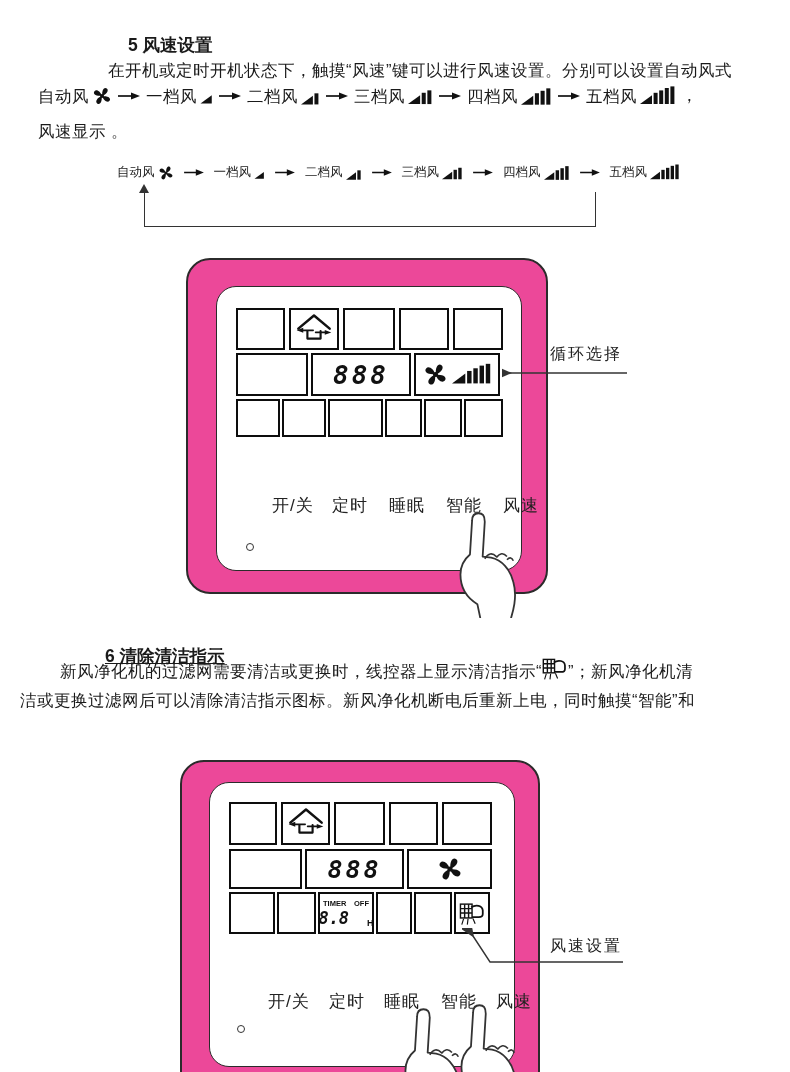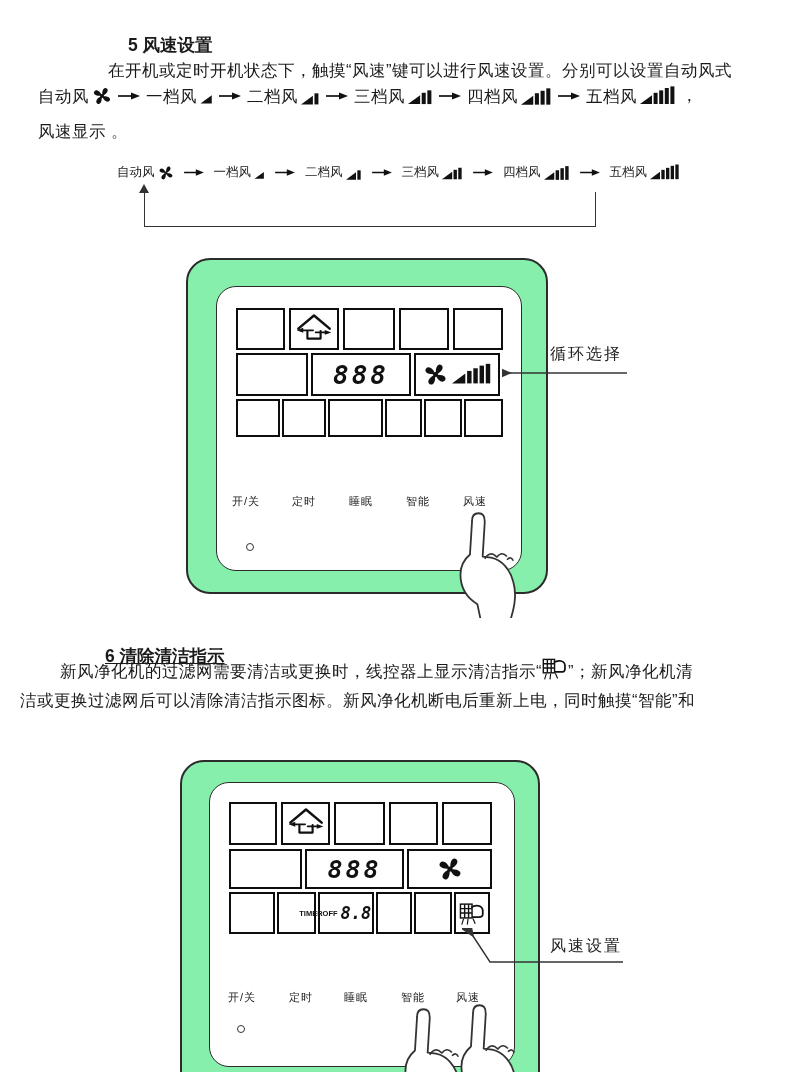--- a/index.html
+++ b/index.html
@@ -22,26 +22,26 @@
   
   .loop {
     border-left:1.6px solid #333; border-right:1.6px solid #333; border-bottom:1.6px solid #333;
   }
   .loop::before{
     content:""; position:absolute; left:-6px; top:-8px;
     border-left:5px solid transparent; border-right:5px solid transparent;
     border-bottom:9px solid #333;
   }
   
-  .panel-outer { border:2px solid #2b2b2b; border-radius:24px; background:#86efac; }
+  .panel-outer { border:2px solid #2b2b2b; border-radius:24px; background:#ec4899; }
   .panel-inner { position:absolute; border:1.8px solid #2b2b2b; border-radius:20px; background:#fff; }
   .lcd-row { display:flex; }
   .lcd-cell{ background:#fff; border:2.8px solid #0d0d0d; display:flex; align-items:center; justify-content:center; }
   .seg { font-family:"DejaVu Sans Mono","Liberation Mono",monospace; font-weight:bold; font-style:italic; color:#111; }
-  .btn-label { font-size:11px; letter-spacing:1px; color:#222; white-space:nowrap; }
+  .btn-label { font-size:17px; letter-spacing:1px; color:#222; white-space:nowrap;margin-left:40px; }
   .led { width:8px; height:8px; border:1.7px solid #333; border-radius:50%; background:#fff; }
   .callout-label { font-size:16px; letter-spacing:2px; color:#222; white-space:nowrap; }
   svg { display:block; }
   .inline-svg { display:inline-block; vertical-align:-4px; }
 </style>
 </head>
 <body>
 
 <svg width="0" height="0" style="position:absolute" aria-hidden="true">
   <defs>
@@ -309,21 +309,21 @@
         </div>
         <div class="lcd-cell" style="width:85px;">
           <svg width="26" height="26" viewBox="0 0 24 24">
               <use href="#fanblades"></use>
             </svg>
         </div>
       </div>
       <div class="lcd-row" style="height:42px; gap:2px;">
         <div class="lcd-cell" style="width:46px;"></div>
         <div class="lcd-cell" style="width:39px;"></div>
-        <div class="lcd-cell" style="width:56px; justify-content:center; gap:0;">
+        <div class="lcd-cell" style="width:56px; flex-direction:column; justify-content:center; gap:0;">
           <div style="display:flex; width:100%; justify-content:space-between; padding:0 3px; font-size:7.5px; font-weight:bold; color:#111;">
             <span>TIMER</span>
             <span>OFF</span>
           </div>
           <div style="display:flex; align-items:flex-end; gap:18px;">
             <span class="seg" style="font-size:17px;">8.8</span>
             <span style="font-size:9px; font-weight:bold; color:#111;">H</span>
           </div>
         </div>
         <div class="lcd-cell" style="width:36px;"></div>

